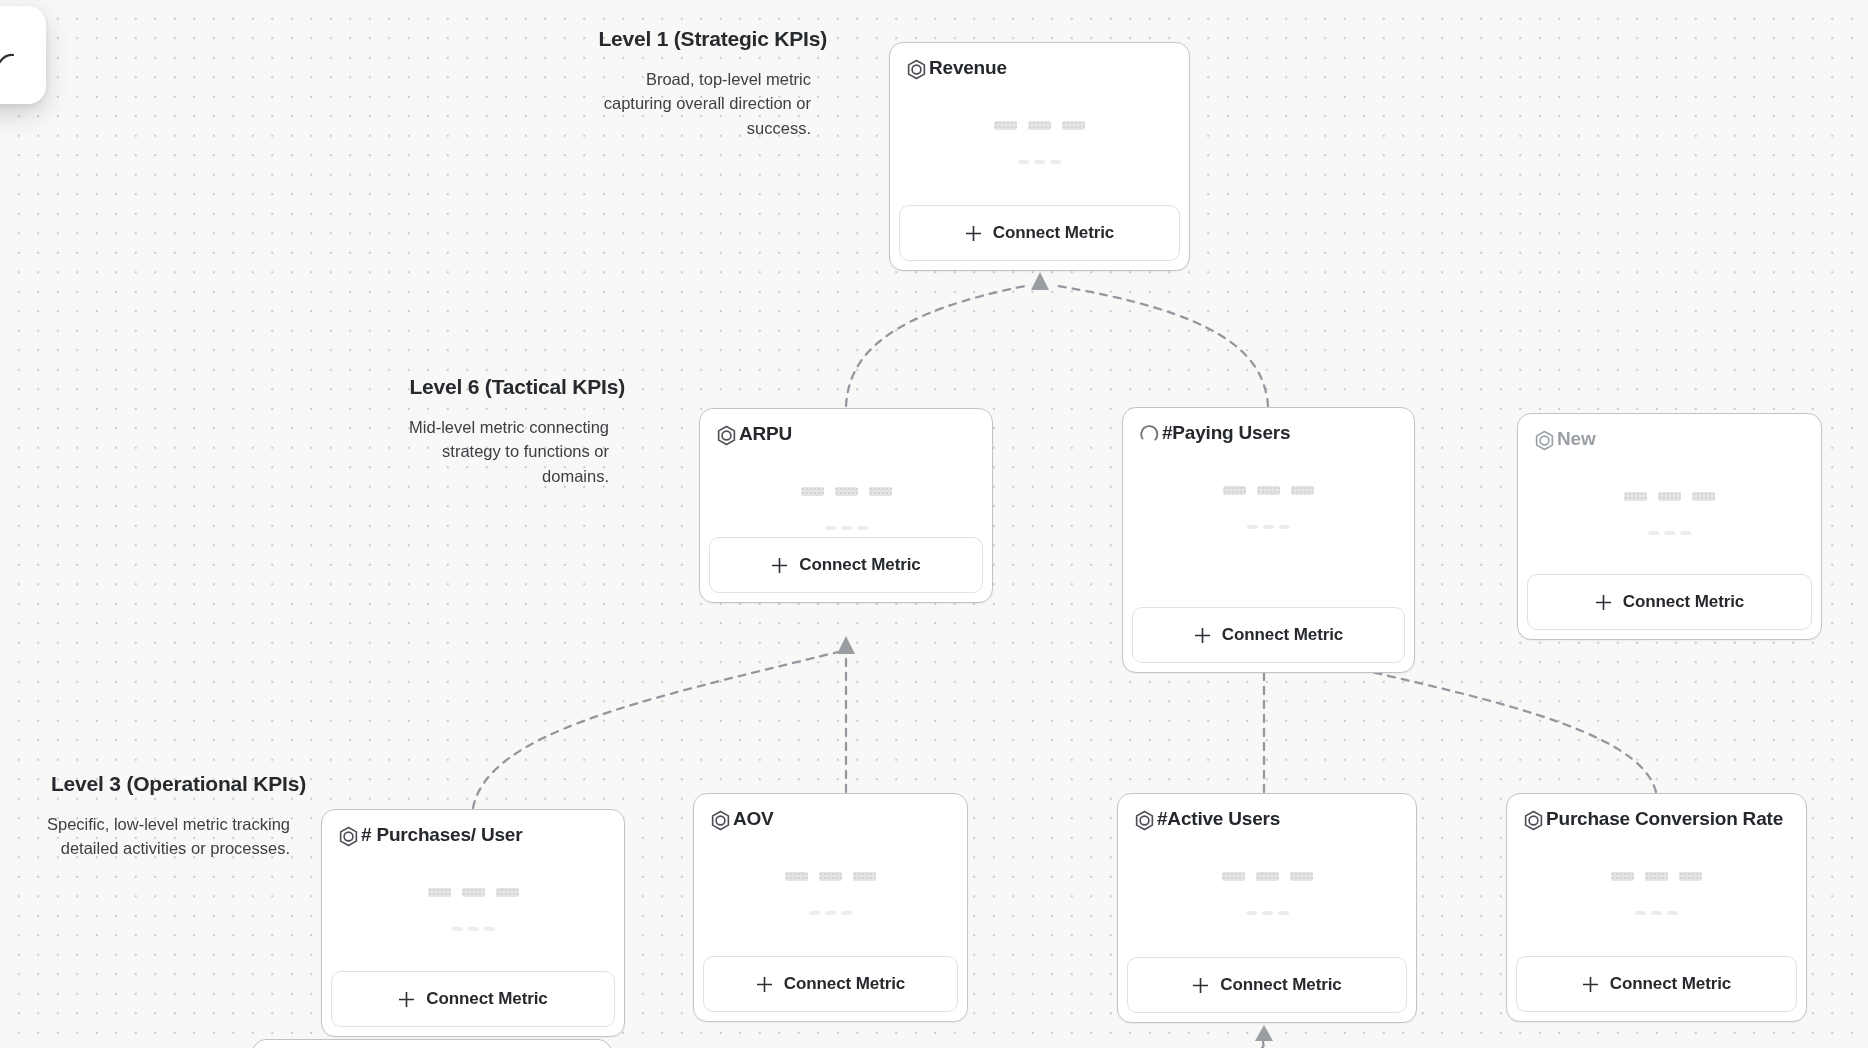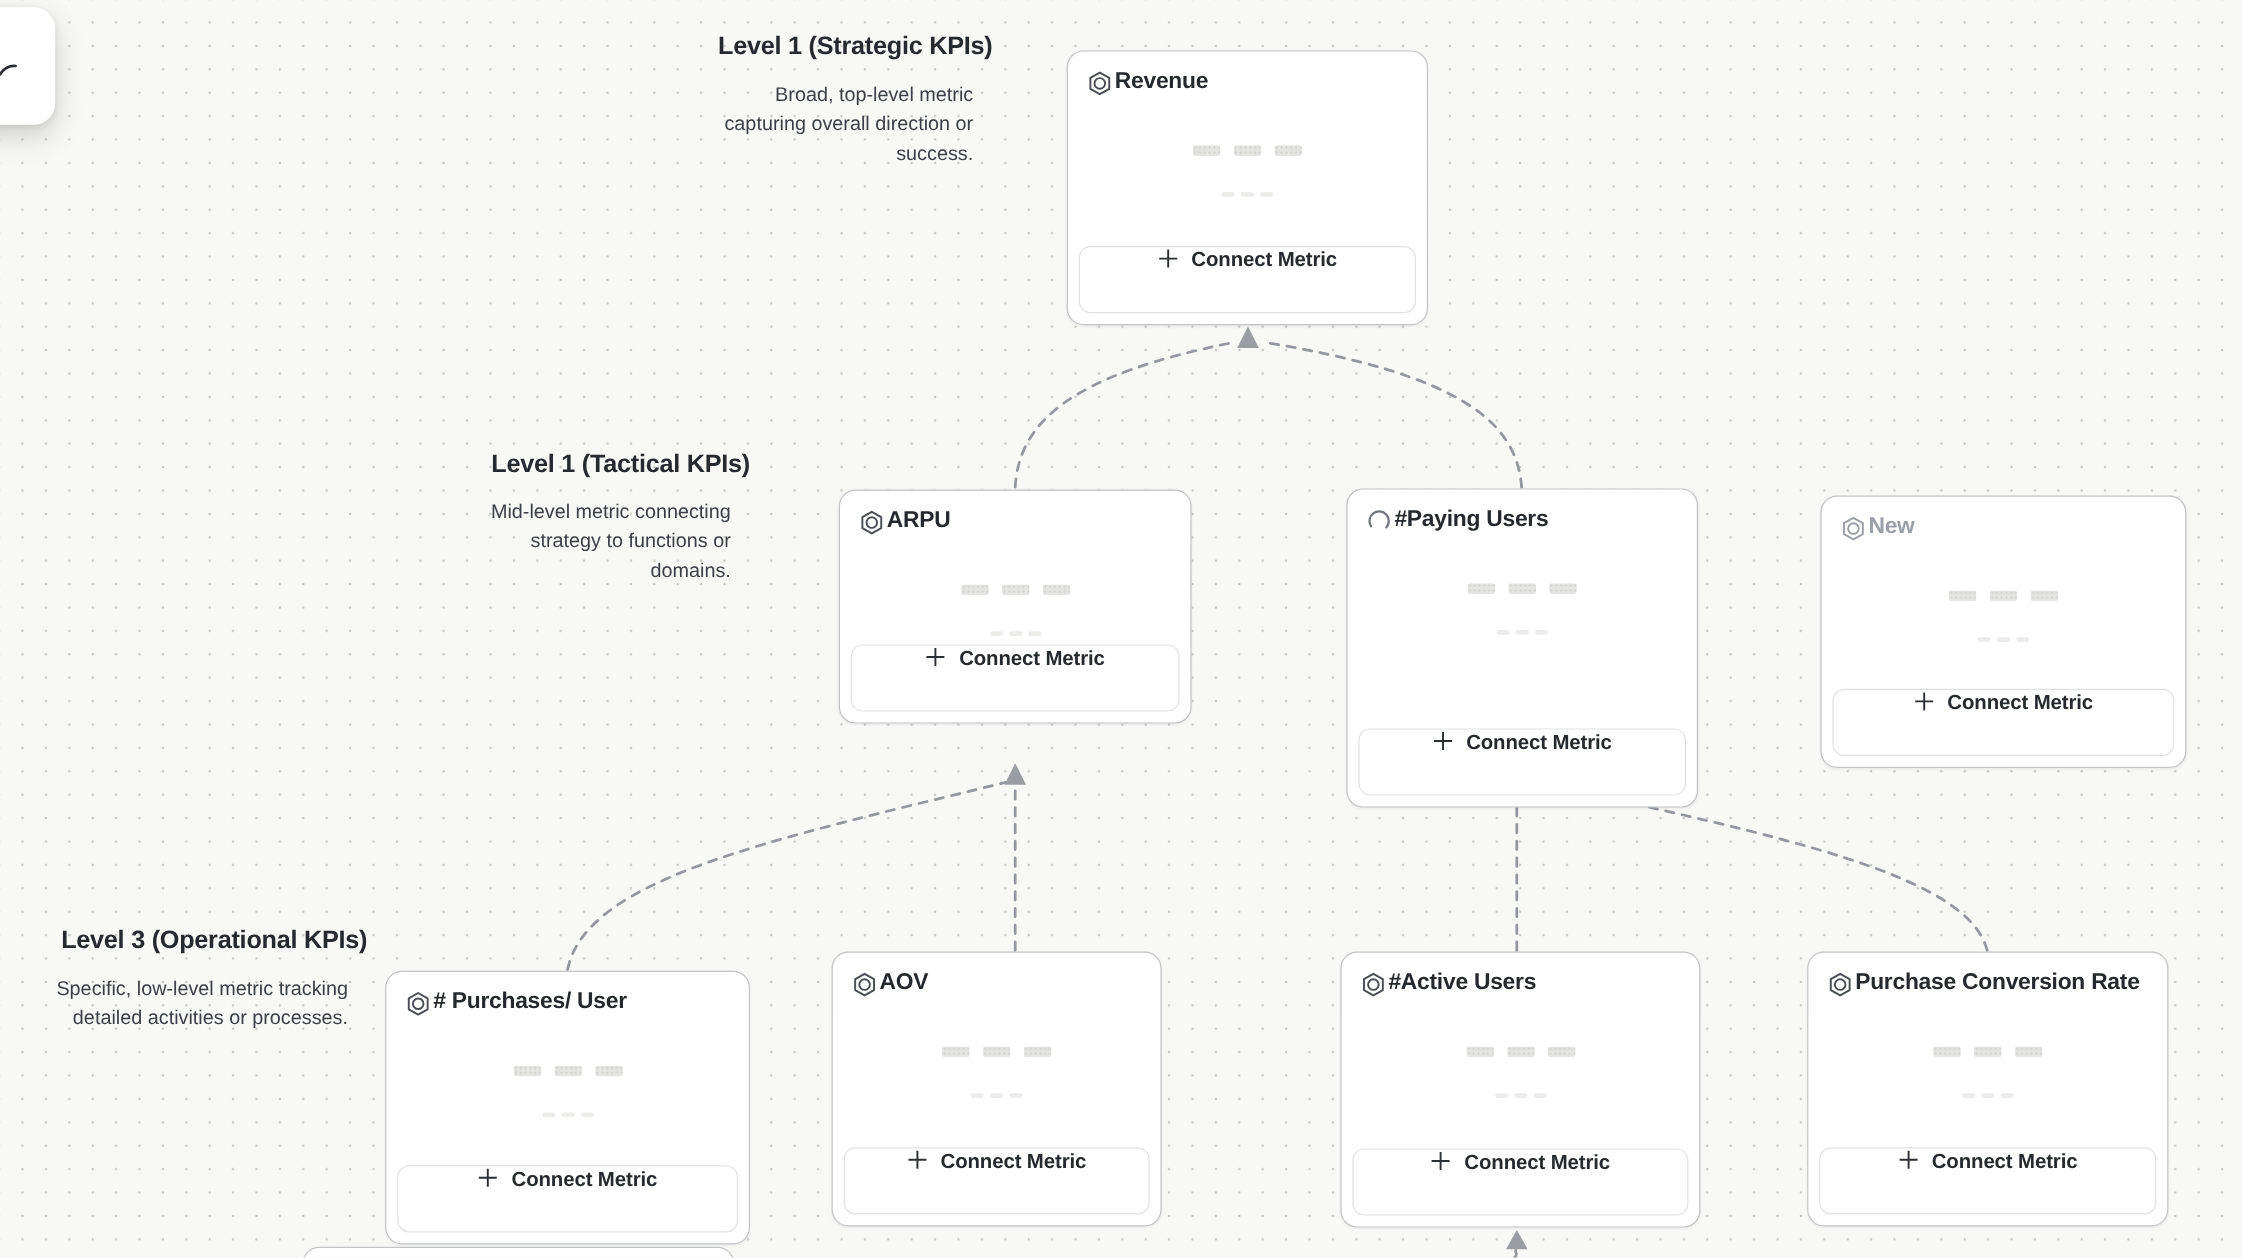--- a/index.html
+++ b/index.html
@@ -29,21 +29,21 @@
   .sk-row1{display:flex;gap:11px;}
   .sk-row1 i{
     display:block;width:23px;height:9px;border-radius:2.5px;background:#e4e4e3;
     background-image:radial-gradient(#d4d4d3 0.9px, transparent 1px);background-size:4px 4px;
   }
   .sk-row2{display:flex;gap:5px;margin-top:30px;}
   .sk-row2 i{display:block;width:11px;height:4px;border-radius:2px;background:#ececeb;}
   .connect-btn{
     position:absolute;left:9px;right:9px;bottom:9px;height:56px;
     background:#ffffff;border:1px solid #dfe1e3;border-radius:10px;
-    display:flex;align-items:flex-start;justify-content:center;gap:11px;
+    display:flex;align-items:center;justify-content:center;gap:11px;
     font-family:"Liberation Sans", sans-serif;
     font-size:17px;font-weight:700;letter-spacing:-0.1px;color:#26292d;cursor:pointer;
   }
   #connector-layer{position:absolute;left:0;top:0;z-index:2;}
   #floating-panel{
     position:absolute;left:-68px;top:6px;width:114px;height:98px;z-index:6;
     background:#ffffff;border-radius:18px;
     box-shadow:0 10px 26px rgba(0,0,0,0.16), 0 2px 6px rgba(0,0,0,0.08);
   }
   #panel-glyph{position:absolute;left:0;top:48px;z-index:7;}
@@ -71,21 +71,21 @@
     <polygon points="1264,636 1255,654 1273,654"></polygon>
     <polygon points="1264,1025 1255,1041 1273,1041"></polygon>
   </g>
 </svg>
 
 <div class="level-heading" style="left:577px;top:27px;width:250px">
   <h2 class="level-title">Level 1 (Strategic KPIs)</h2>
   <p class="level-desc">Broad, top-level metric capturing overall direction or success.</p>
 </div>
 <div class="level-heading" style="left:380px;top:375px;width:245px">
-  <h2 class="level-title">Level 1 (Tactical KPIs)</h2>
+  <h2 class="level-title">Level 6 (Tactical KPIs)</h2>
   <p class="level-desc">Mid-level metric connecting strategy to functions or domains.</p>
 </div>
 <div class="level-heading" style="left:31px;top:772px;width:275px">
   <h2 class="level-title">Level 3 (Operational KPIs)</h2>
   <p class="level-desc">Specific, low-level metric tracking detailed activities or processes.</p>
 </div>
 
 <div class="card" style="left:889px;top:42px;width:301px;height:229px">
   <div class="card-header">
     <span class="icon-wrap">

